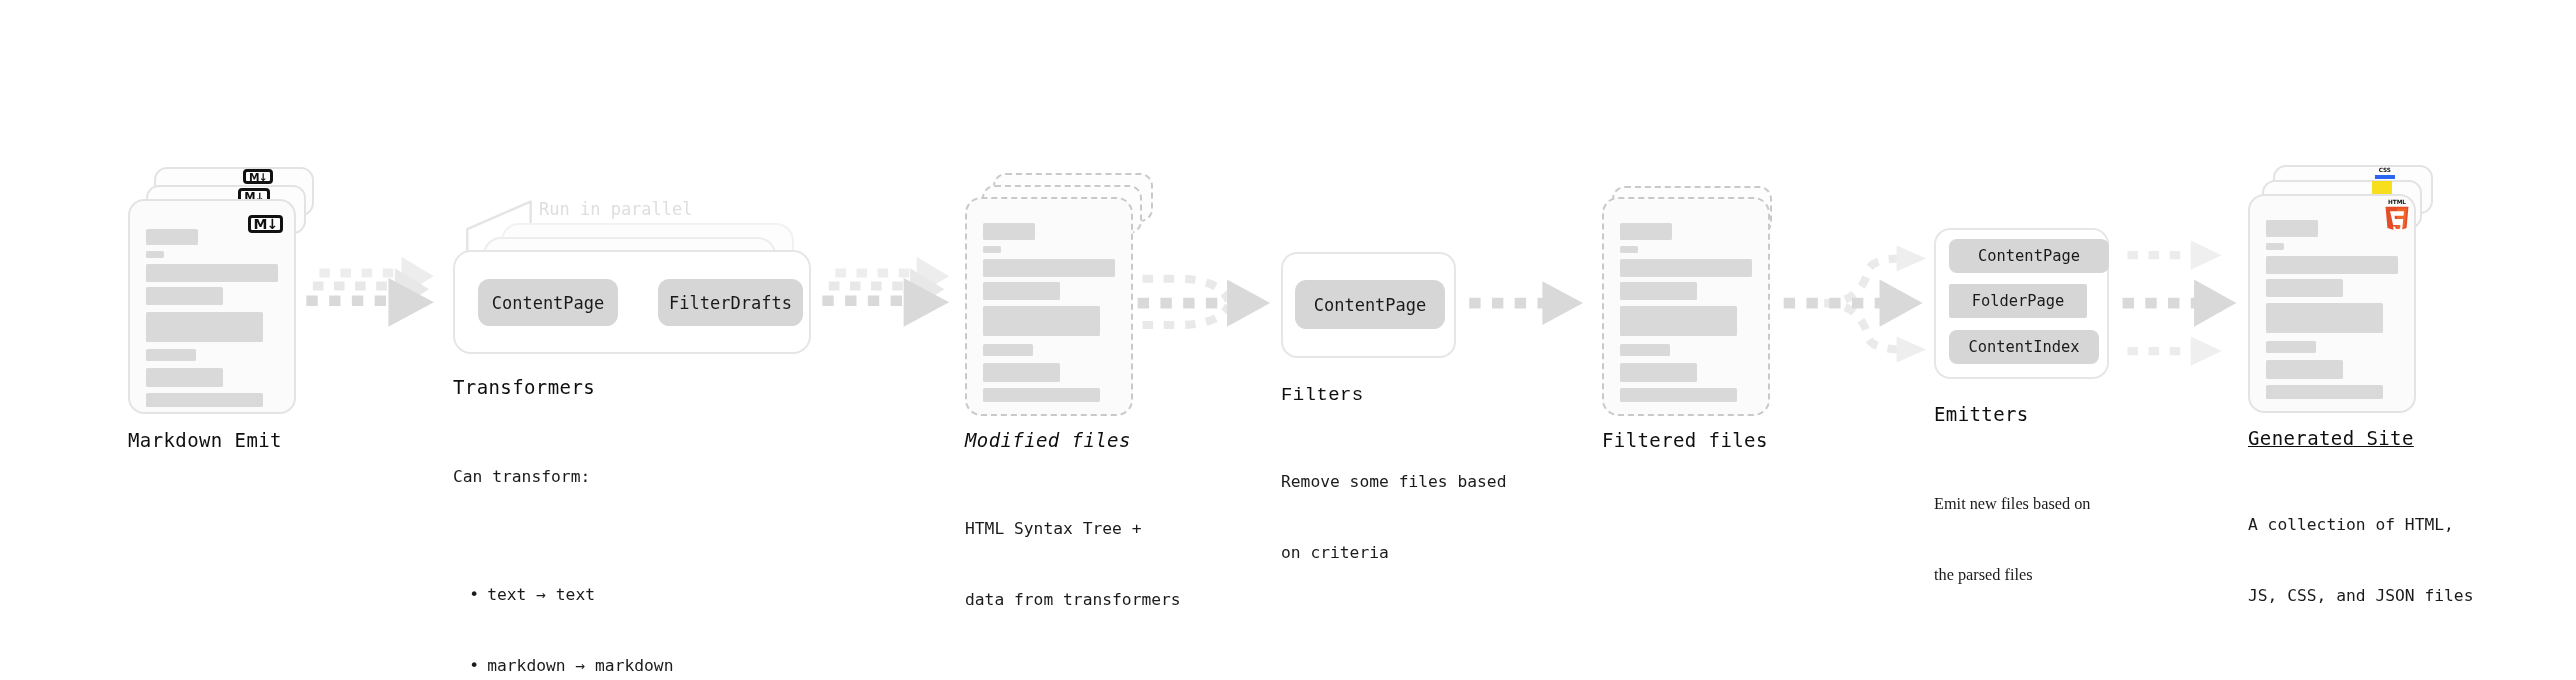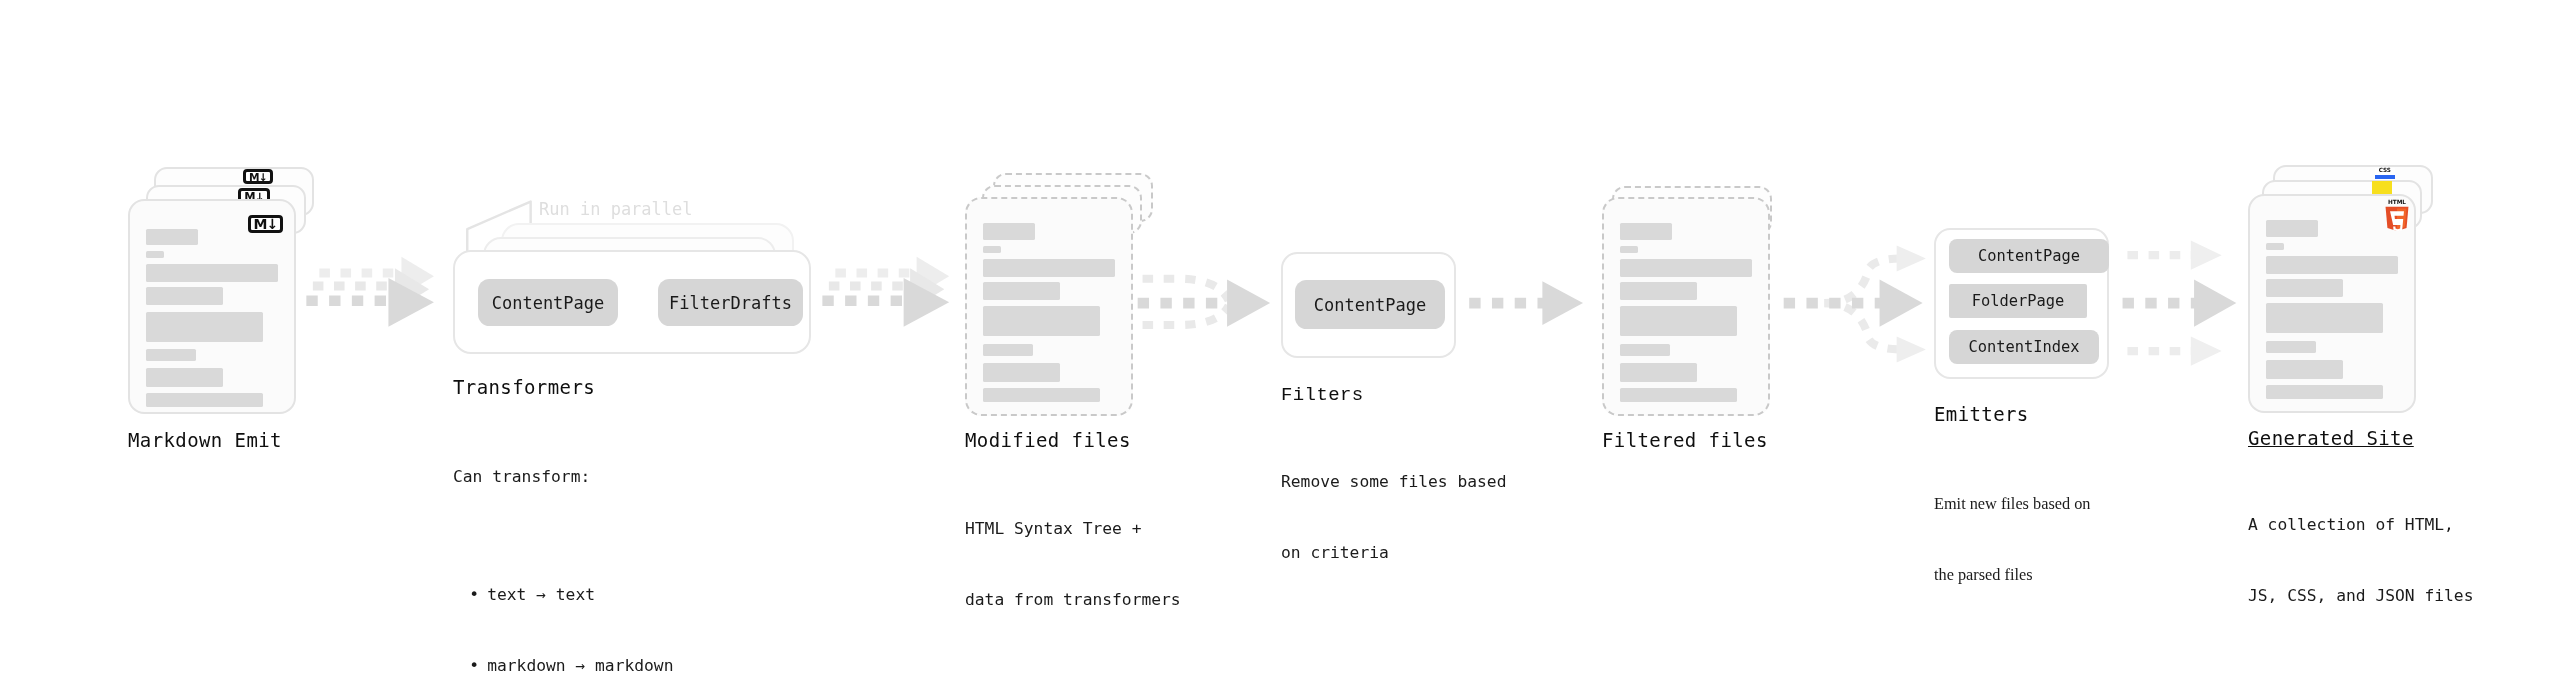--- a/index.html
+++ b/index.html
@@ -286,21 +286,21 @@
       <div class="skel" style="left:16.3px; top:24.4px; width:52px; height:16.3px;"></div>
       <div class="skel" style="left:16.3px; top:47px; width:18px; height:6.5px;"></div>
       <div class="skel" style="left:16.3px; top:60px; width:132px; height:18px;"></div>
       <div class="skel" style="left:16.3px; top:83px; width:77px; height:18px;"></div>
       <div class="skel" style="left:16.3px; top:107px; width:117px; height:30px;"></div>
       <div class="skel" style="left:16.3px; top:145px; width:50px; height:12.2px;"></div>
       <div class="skel" style="left:16.3px; top:164px; width:77px; height:18.7px;"></div>
       <div class="skel" style="left:16.3px; top:189px; width:117px; height:14px;"></div>
     </div>
 
-    <div class="caption-title" style="left:965px; top:429px;">Modified files</div>
+    <div class="caption-title" style="left:965px; top:429px;font-style:italic;">Modified files</div>
     <div class="caption-sub" style="left:965px; top:470px;">
       <div>HTML Syntax Tree +</div>
       <div>data from transformers</div>
     </div>
   </div>
 
   <div class="node">
     <div class="groupbox" style="left:1281px; top:252px; width:175px; height:106px; border-radius:16.3px;"></div>
     <div class="pill" style="left:1295px; top:280px; width:150px; height:49px; font-size:17px;">ContentPage</div>
 

